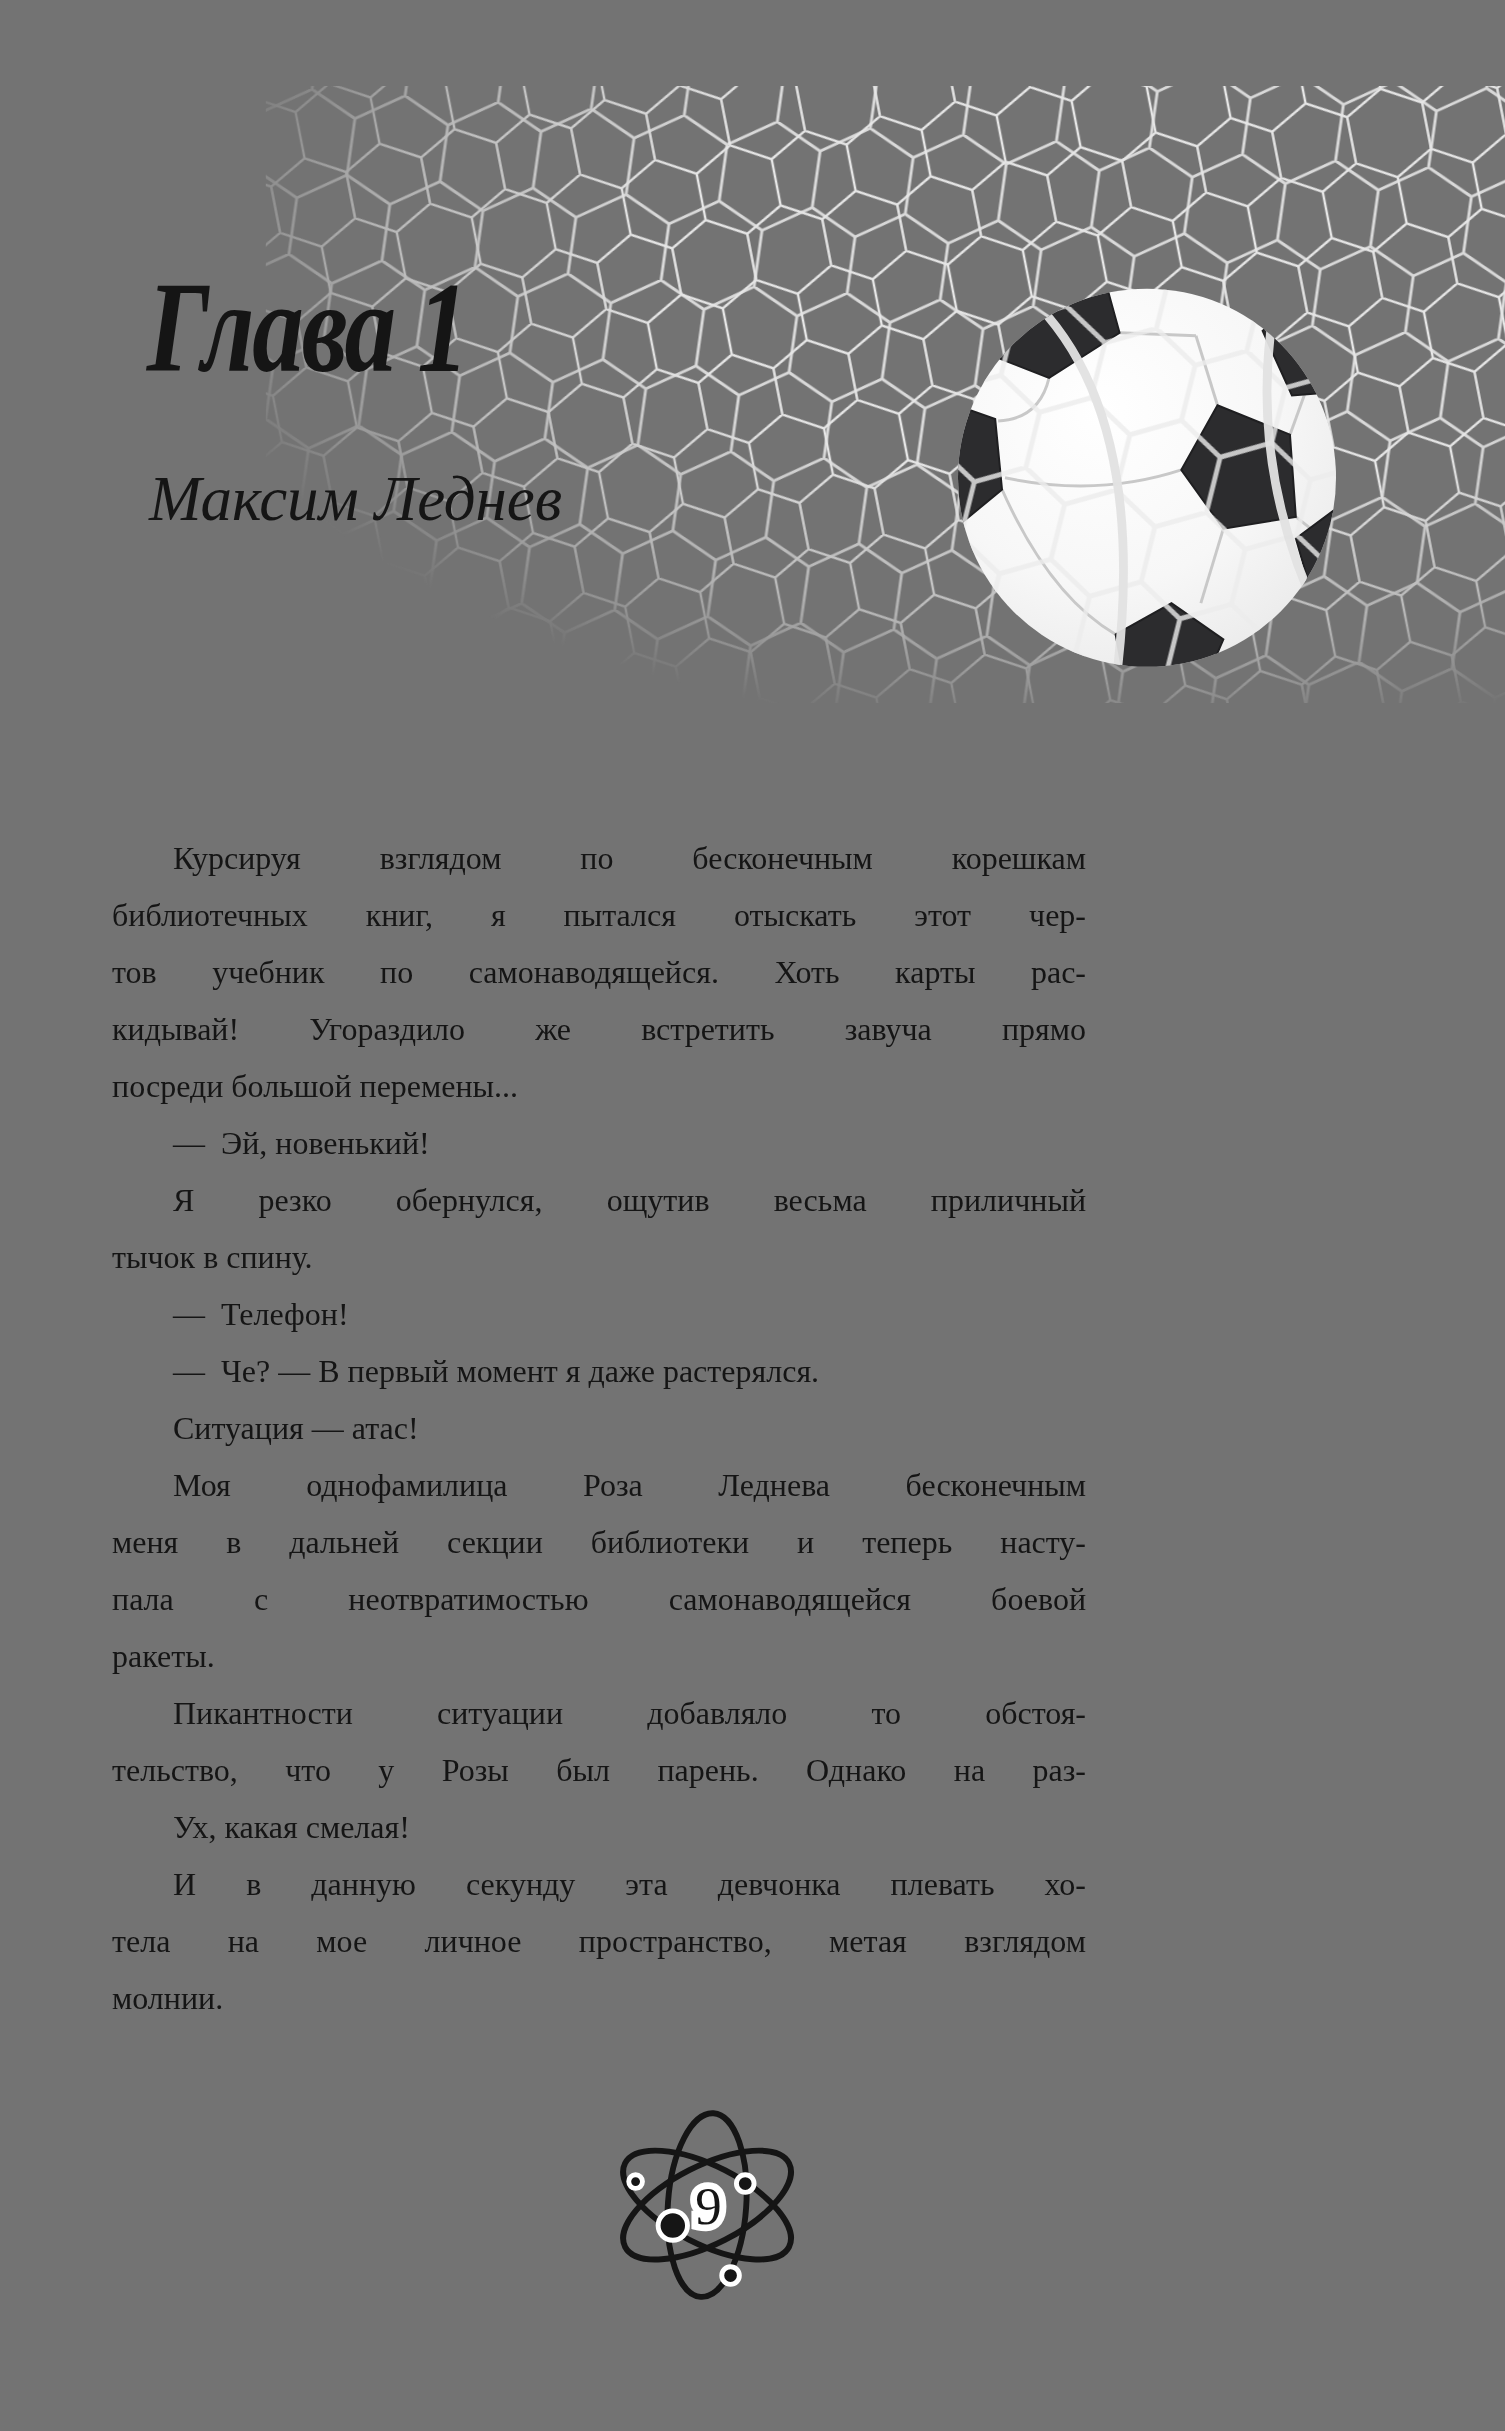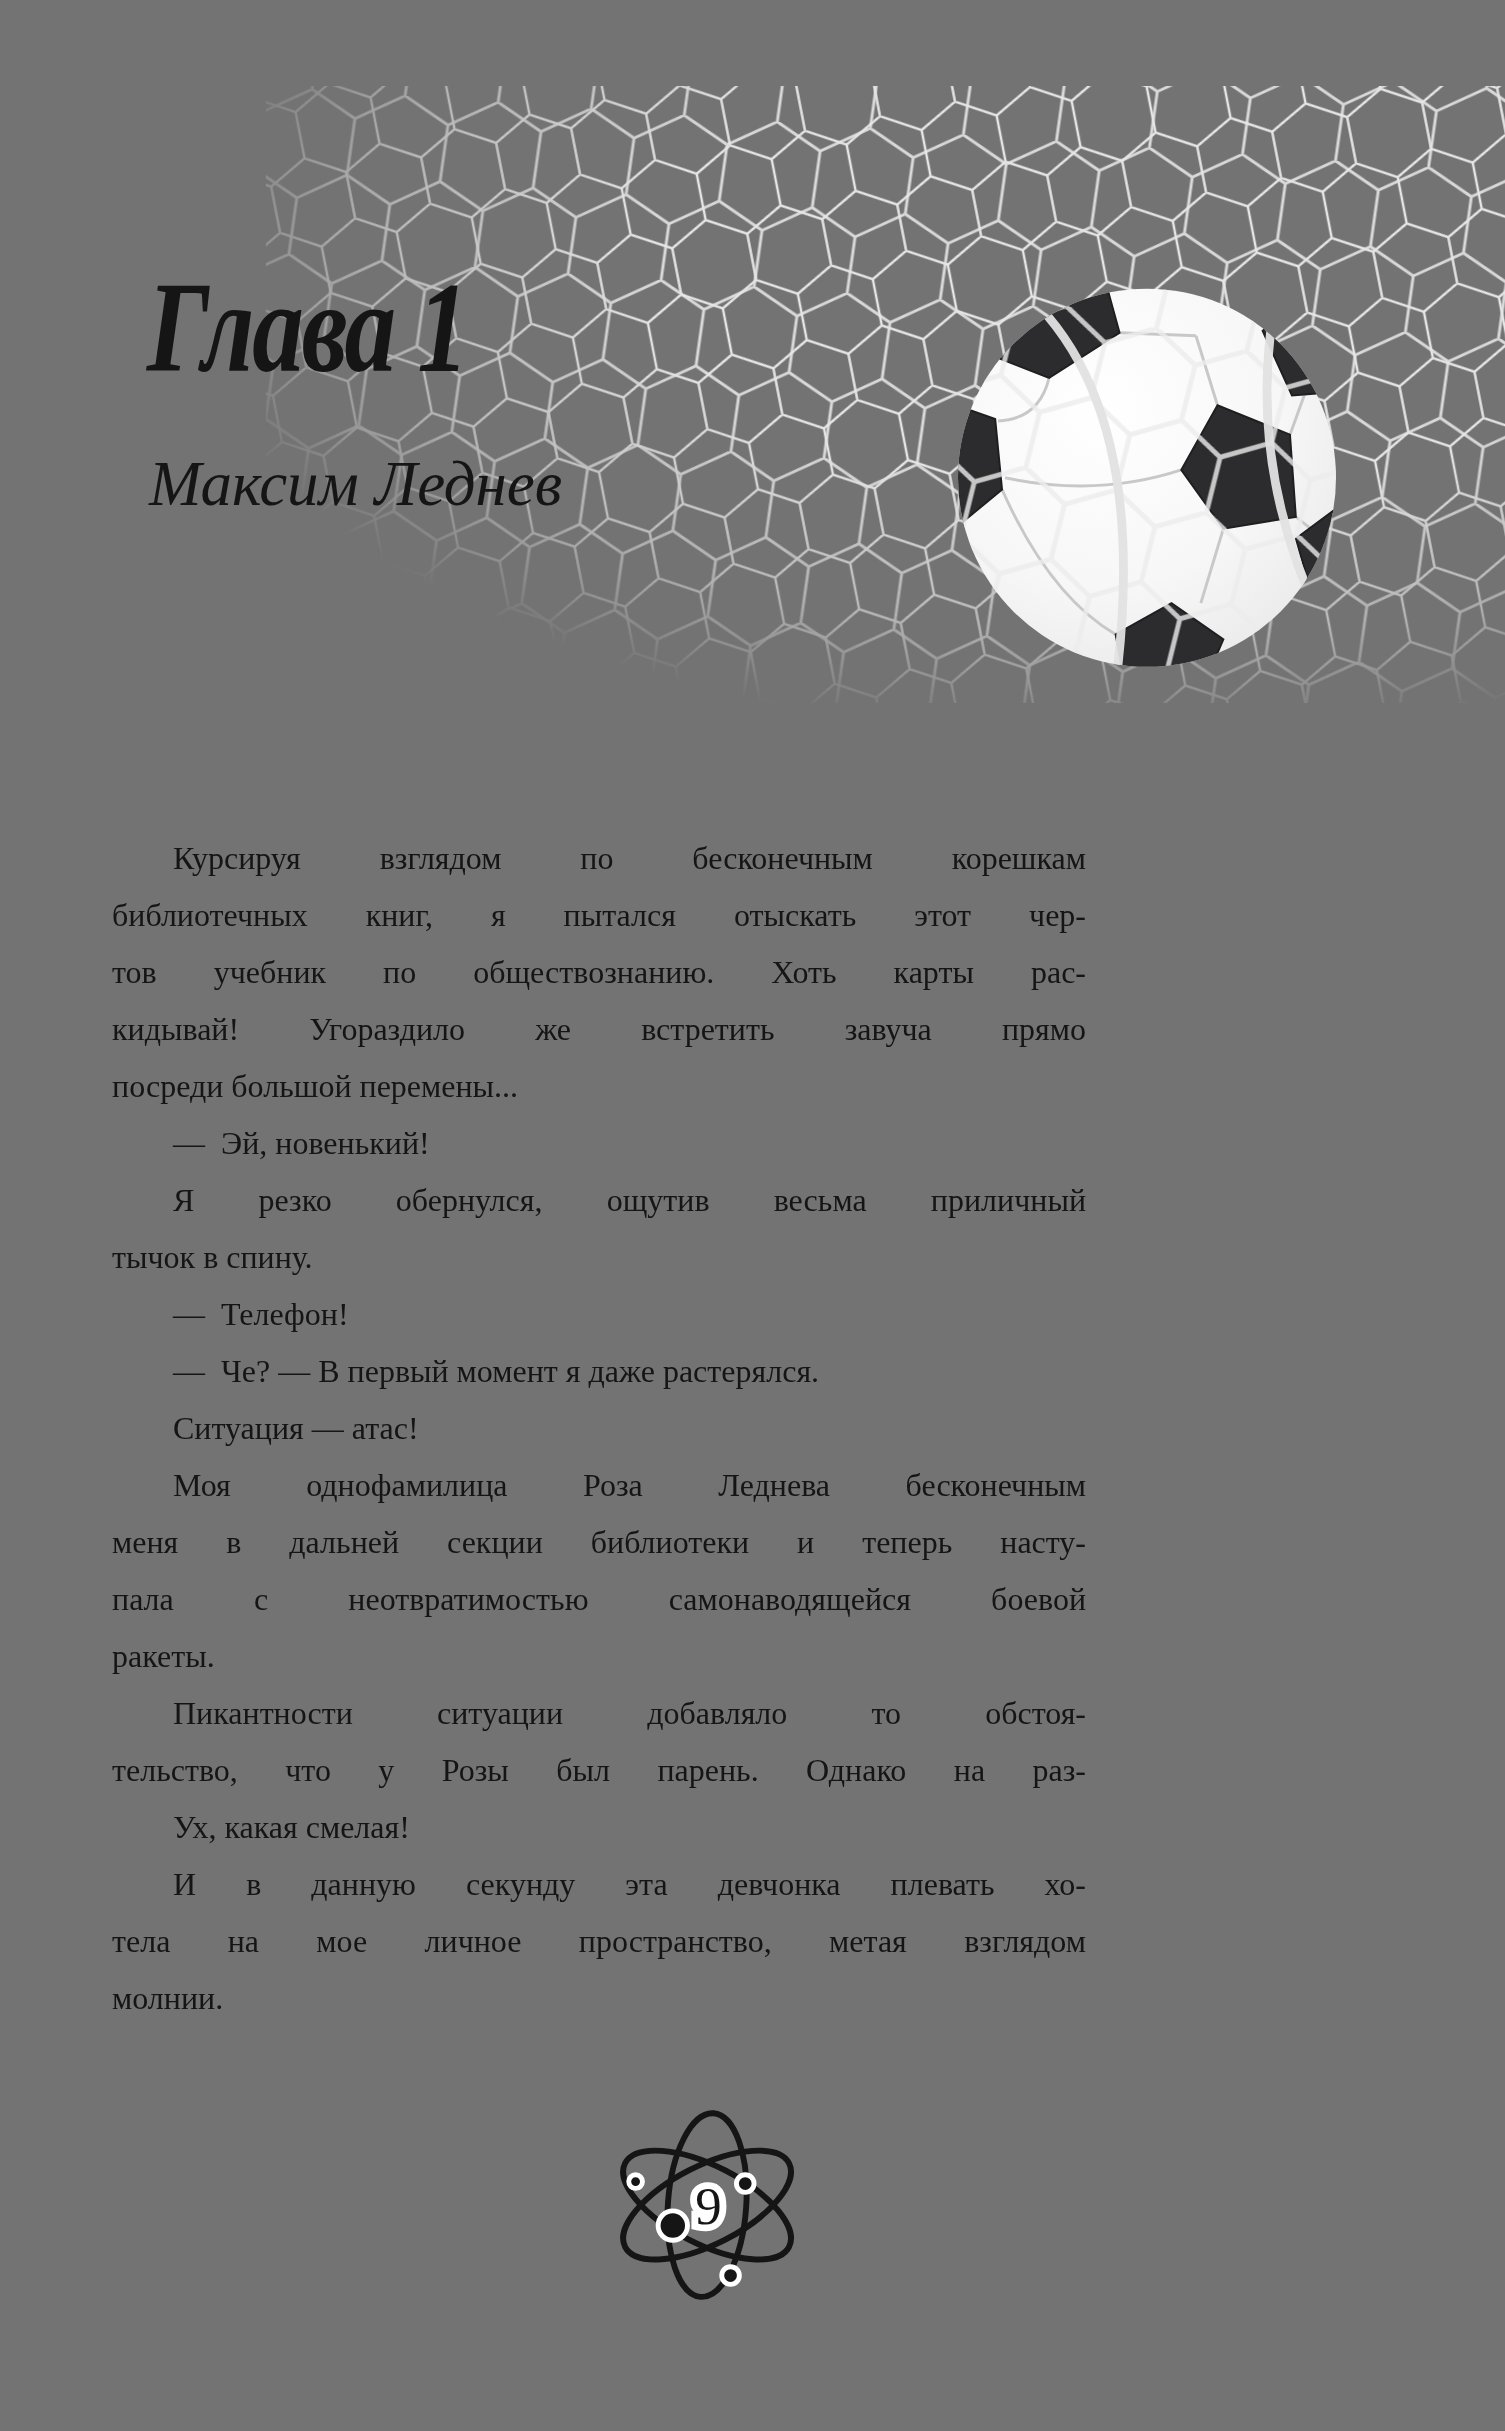--- a/index.html
+++ b/index.html
@@ -21,21 +21,21 @@
     margin:0;
     font-family:"Liberation Serif", serif;
     font-style:italic;font-weight:700;
     font-size:129px;line-height:129px;
     letter-spacing:-2.9px;
     color:var(--ink,#151515);
     transform:scaleX(0.80);transform-origin:left top;
     white-space:nowrap;
   }
   .chapter-subtitle{
-    position:absolute;left:149px;top:448px;z-index:2;
+    position:absolute;left:149px;top:463px;z-index:2;
     margin:0;
     font-family:"Liberation Serif", serif;
     font-style:italic;font-weight:400;
     font-size:63px;line-height:73px;
     color:var(--ink,#151515);
     white-space:nowrap;
   }
   .body-text{
     position:absolute;left:112px;top:830px;z-index:2;
     width:974px;
@@ -133,21 +133,21 @@
     </g>
   </svg>
 
   <h1 class="chapter-title">Глава 1</h1>
   <h2 class="chapter-subtitle">Максим Леднев</h2>
 
   <div class="body-text">
       <div>
         <div class="line first">Курсируя взглядом по бесконечным корешкам</div>
         <div class="line">библиотечных книг, я пытался отыскать этот чер-</div>
-        <div class="line">тов учебник по обществознанию. Хоть карты рас-</div>
+        <div class="line">тов учебник по самонаводящейся. Хоть карты рас-</div>
         <div class="line">кидывай! Угораздило же встретить завуча прямо</div>
         <div class="line last">посреди большой перемены...</div>
       </div>
       <div>
         <div class="line first last">— Эй, новенький!</div>
       </div>
       <div>
         <div class="line first">Я резко обернулся, ощутив весьма приличный</div>
         <div class="line last">тычок в спину.</div>
       </div>

